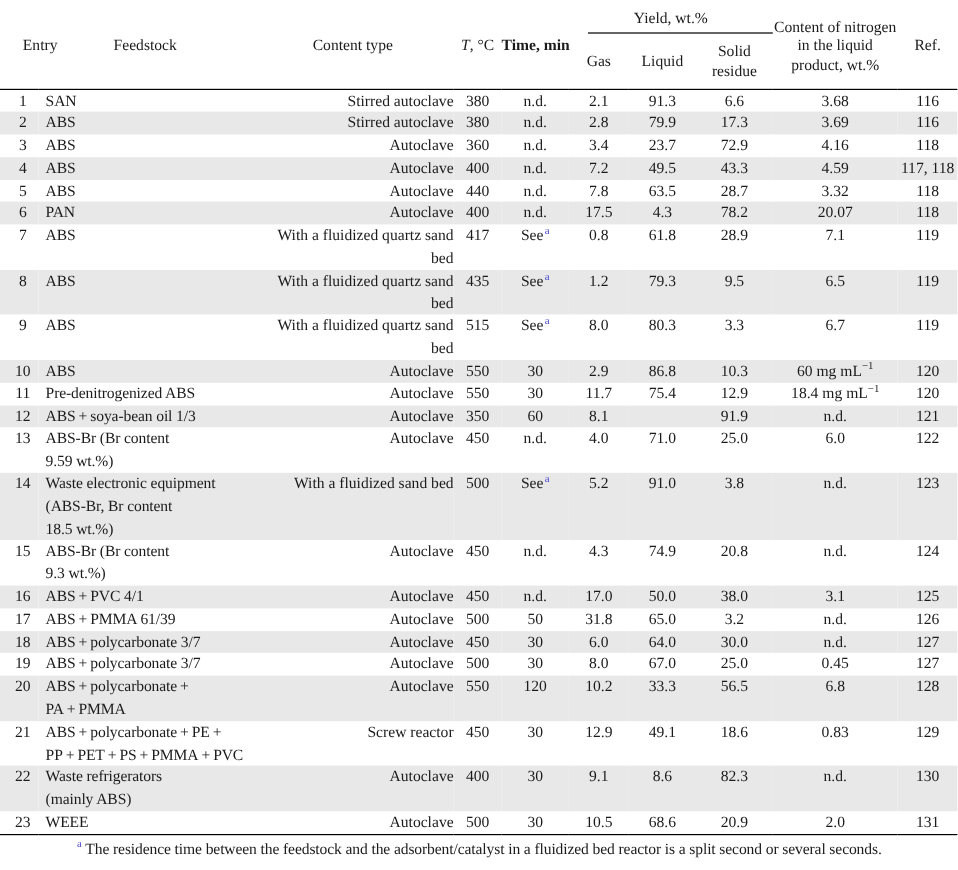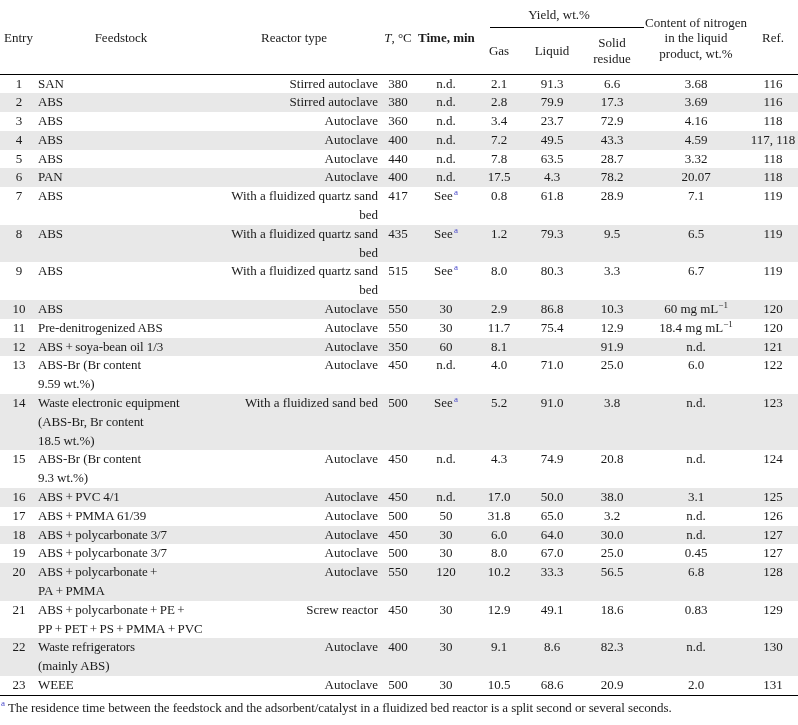--- a/index.html
+++ b/index.html
@@ -42,21 +42,21 @@
 
   thead th {
     font-weight: normal;
     padding: 0;
     vertical-align: middle;
     border-bottom: 1.5px solid var(--rule);
     line-height: 15.5px;
   }
   thead tr.spanner-row { height: 26px; }
   thead tr.sub-row     { height: 46px; }
-  thead th.h-entry { text-align: right; padding-left: 4px; }
+  thead th.h-entry { text-align: right; padding-left: 19px; }
   thead th.h-yield {
     border-bottom: none;
     position: relative;
     vertical-align: middle;
   }
   thead th.h-yield::after {
     content: "";
     position: absolute;
     left: 16px;
     right: 0;
@@ -93,20 +93,21 @@
   sup {
     font-size: 9px;
     line-height: 0;
   }
   sup.link { color: var(--link); margin-left: 1px; }
 
   .footnote {
     margin-top: 3px;
     line-height: 17px;
     letter-spacing: -0.1px;
+    text-align: center;
   }
   .footnote sup { margin-right: 3px; }
 </style>
 </head>
 <body>
 
 <table class="data-table">
   <colgroup>
     <col class="w-entry">
       <col class="w-feed">
@@ -116,21 +117,21 @@
     <col class="w-gas">
       <col class="w-liquid">
       <col class="w-solid">
       <col class="w-nitrogen">
       <col class="w-ref">
   </colgroup>
   <thead>
     <tr class="spanner-row">
       <th rowspan="2" class="h-entry">Entry</th>
       <th rowspan="2">Feedstock</th>
-      <th rowspan="2">Reactor type</th>
+      <th rowspan="2">Content type</th>
       <th rowspan="2"><span class="it">T</span><span>, °C</span></th>
       <th rowspan="2" class="nowrap">Time, min</th>
       <th colspan="3" class="h-yield">Yield, wt.%</th>
       <th rowspan="2">Content of nitrogen in the liquid product, wt.%</th>
       <th rowspan="2">Ref.</th>
     </tr>
     <tr class="sub-row">
       <th class="h-sub">Gas</th>
       <th class="h-sub">Liquid</th>
       <th class="h-sub">Solid residue</th>

